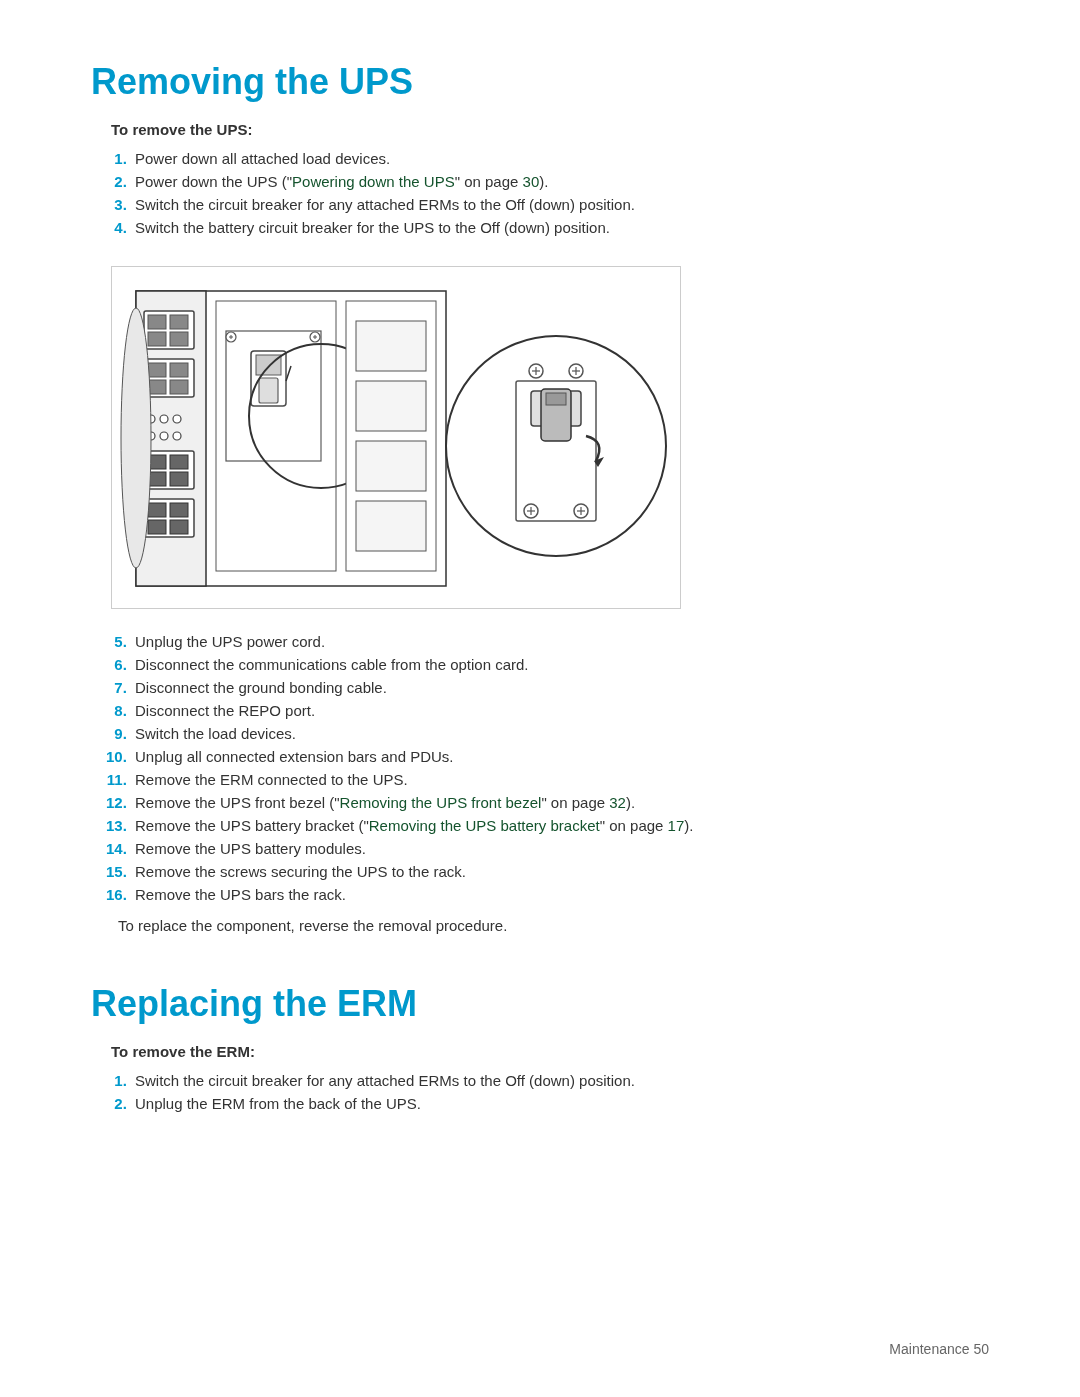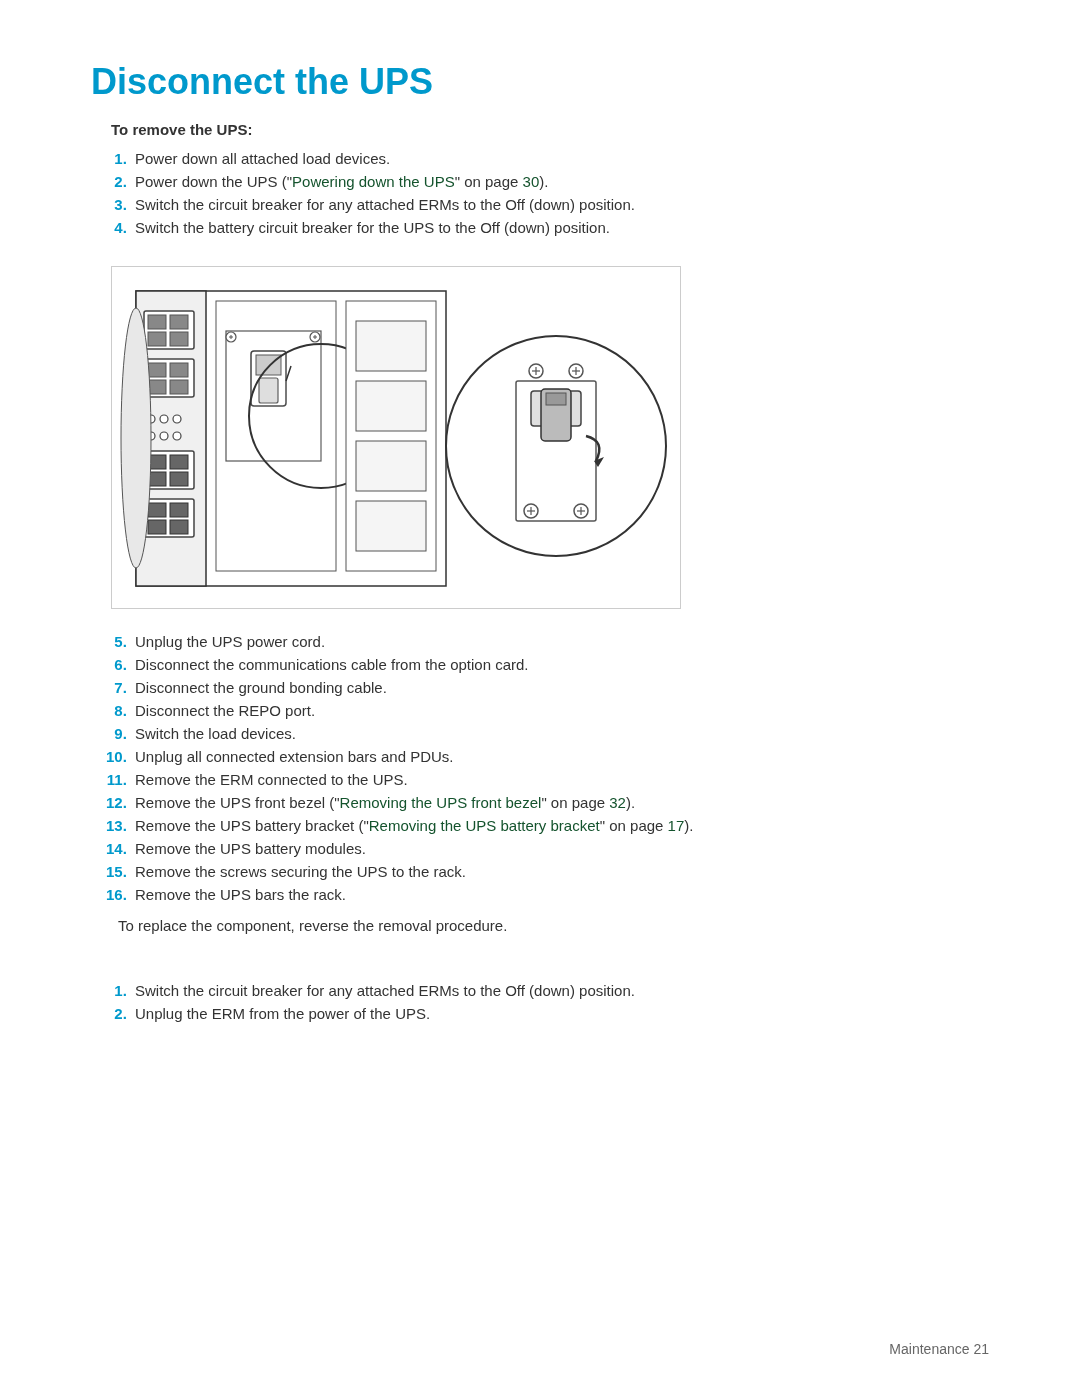--- a/index.html
+++ b/index.html
@@ -89,21 +89,21 @@
       width: 560px;
       height: 330px;
     }
   </style>
 </head>
 <body>
 
 
 
 
-<h1 class="section-title">Disconnect the UPS</h1>
+<h1 class="section-title">Removing the UPS</h1>
 
 <p class="intro-text">To remove the UPS:</p>
 
 <ol>
   <li>Power down all attached load devices.</li>
   <li>Power down the UPS ("<a class="link-text">Powering down the UPS</a>" on page <a class="link-text">30</a>).</li>
   <li>Switch the circuit breaker for any attached ERMs to the Off (down) position.</li>
   <li>Switch the battery circuit breaker for the UPS to the Off (down) position.</li>
 </ol>
 
@@ -220,27 +220,29 @@
   <li>Remove the UPS battery bracket ("<a class="link-text">Removing the UPS battery bracket</a>" on page <a class="link-text">17</a>).</li>
   <li>Remove the UPS battery modules.</li>
   <li>Remove the screws securing the UPS to the rack.</li>
   <li>Remove the UPS bars the rack.</li>
 </ol>
 
 <p class="outro-text">To replace the component, reverse the removal procedure.</p>
 
 
 <div class="section-gap">
-
+  <h1 class="section-title">Replacing the ERM</h1>
+
+  <p class="intro-text">To remove the ERM:</p>
 
   <ol>
     <li>Switch the circuit breaker for any attached ERMs to the Off (down) position.</li>
-    <li>Unplug the ERM from the power of the UPS.</li>
+    <li>Unplug the ERM from the back of the UPS.</li>
   </ol>
 </div>
 
 
 <div class="footer">
-  <span>Maintenance   21</span>
+  <span>Maintenance   50</span>
 </div>
 
 
 
 
 </body></html>

